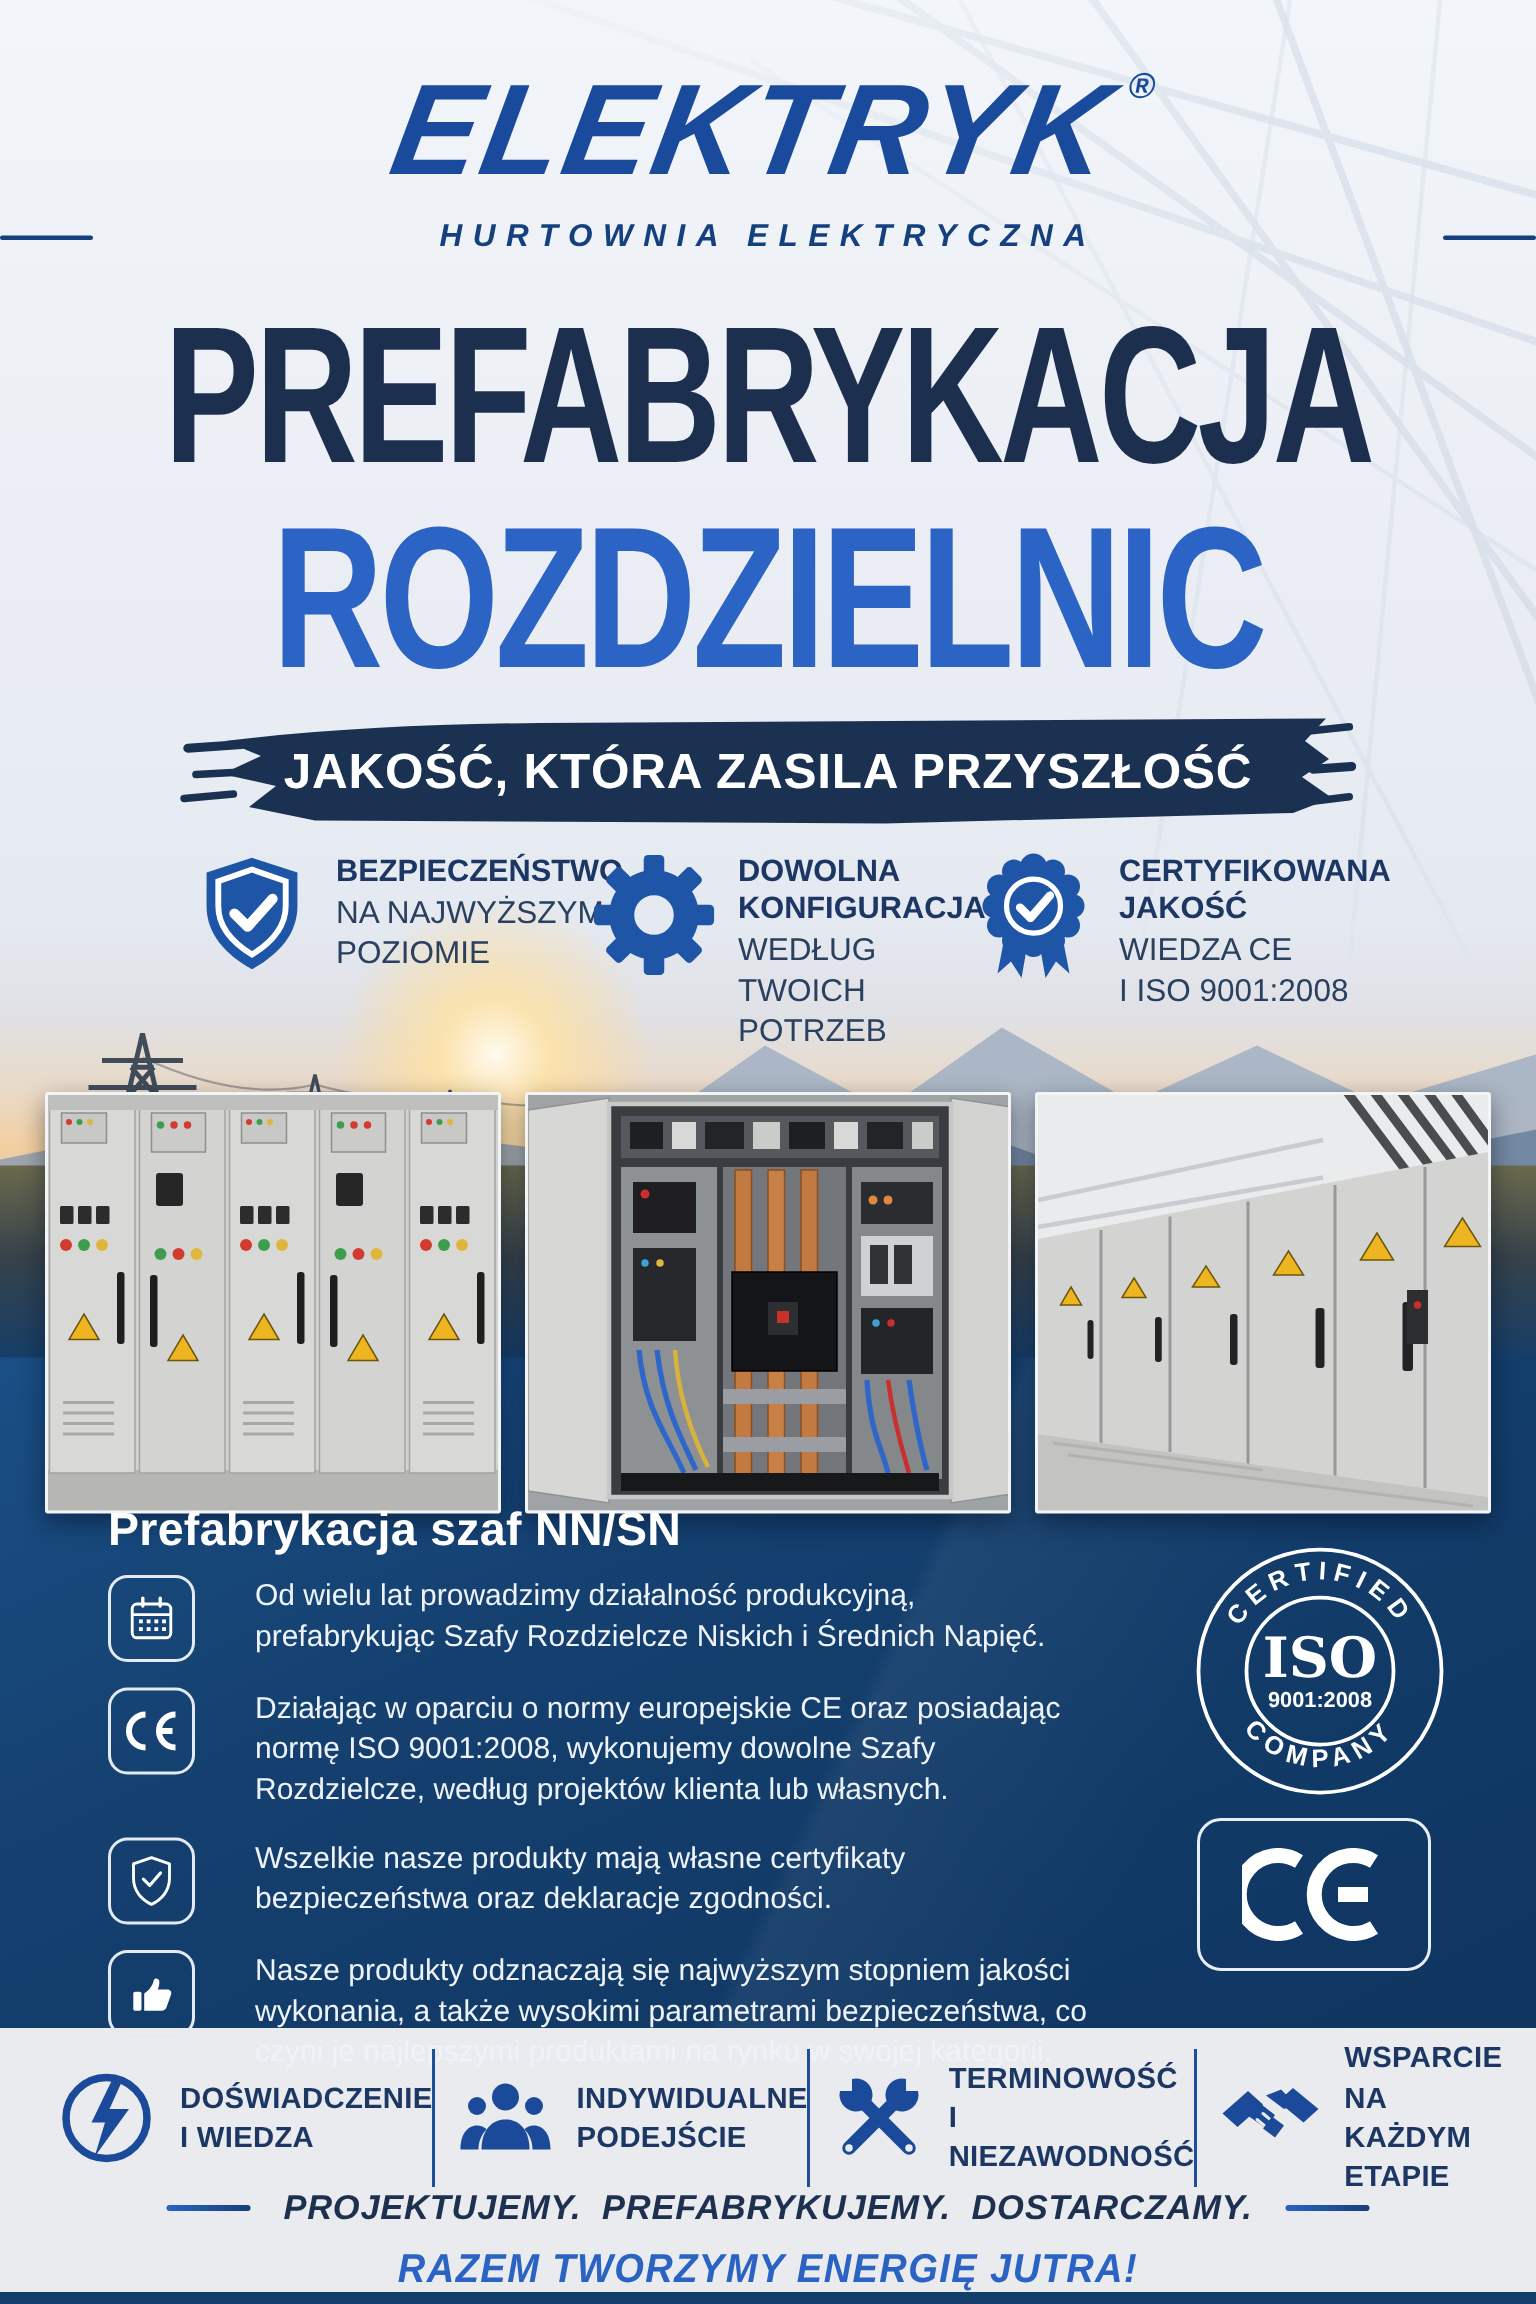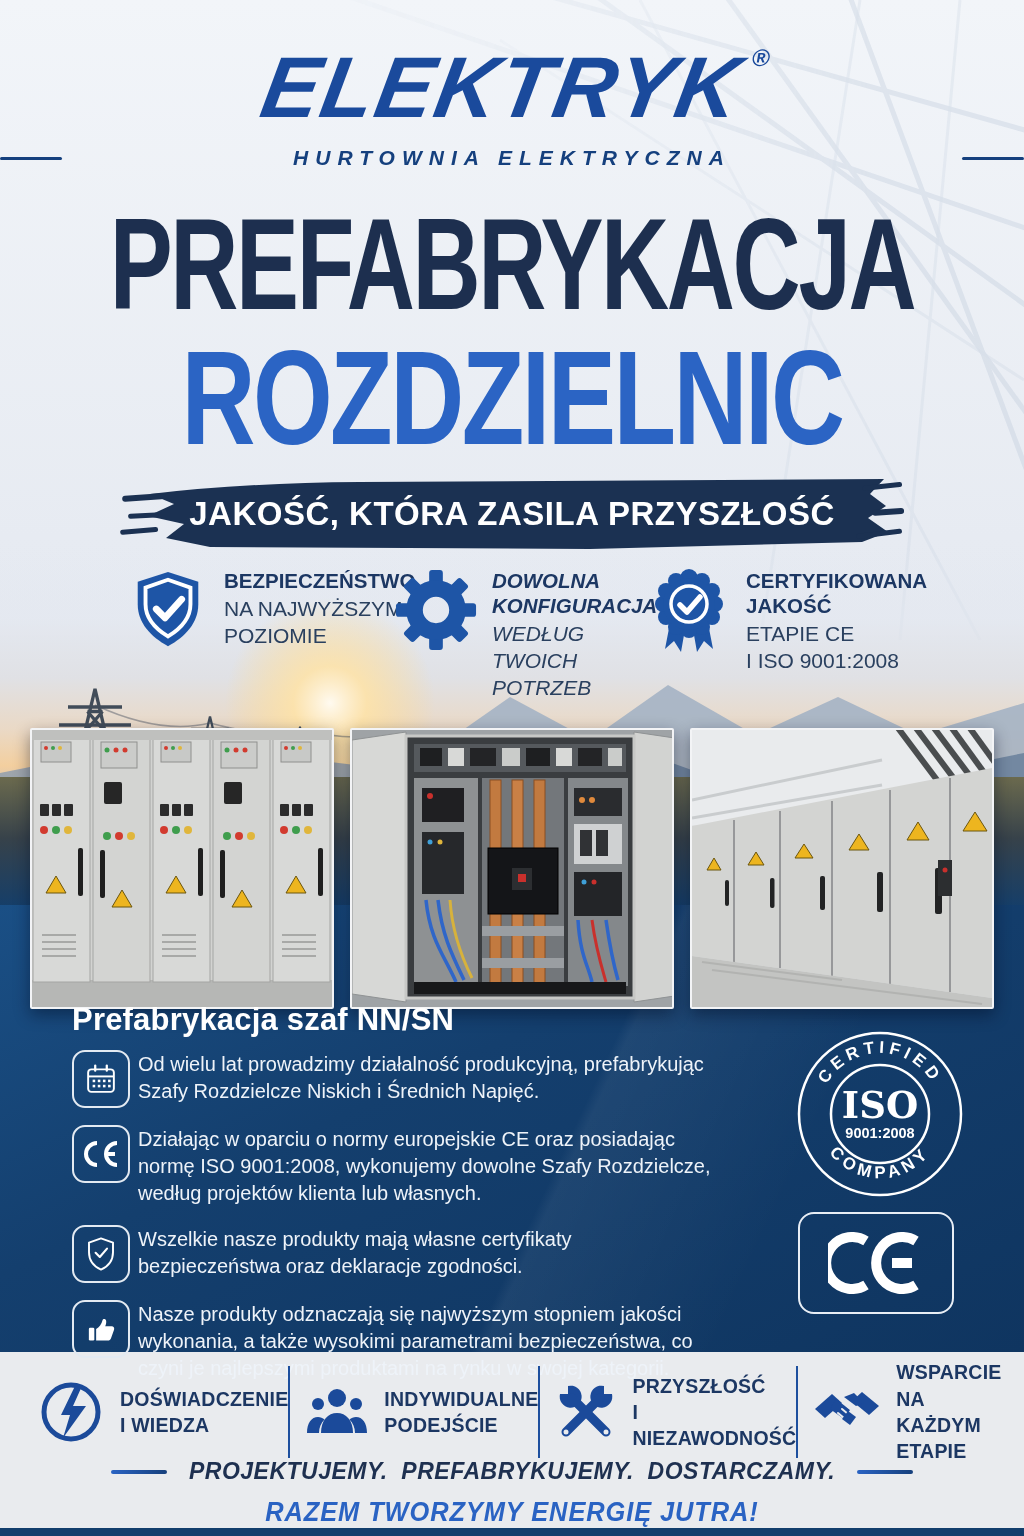--- a/index.html
+++ b/index.html
@@ -30,21 +30,21 @@
     font-size:122px;line-height:1.02;letter-spacing:-3px;transform:scale(.84,1.10);transform-origin:50% 0;z-index:3;}
 
   
   .banner{top:472px;left:120px;width:784px;height:88px;z-index:3;}
   .banner-text{position:absolute;inset:0;display:flex;align-items:center;justify-content:center;
     color:#fff;font-weight:800;font-size:33px;letter-spacing:.5px;padding-bottom:4px;}
 
   
   .topfeat{top:568px;left:126px;width:784px;display:flex;z-index:3;}
   .tf{display:flex;gap:14px;align-items:flex-start;}
-  .tf1{width:268px;}.tf2{width:252px;font-style:italic;}.tf3{width:264px;}
+  .tf1{width:268px;}.tf2{width:252px;}.tf3{width:264px;}
   .tf-title{font-weight:800;font-size:20.5px;color:#1c3763;line-height:1.22;white-space:pre-line;}
   .tf-body{font-weight:500;font-size:21px;color:#2a405f;line-height:1.28;white-space:pre-line;margin-top:3px;}
   .tf-icon{flex:none;}
 
   
   .sunset{top:545px;left:0;width:1024px;height:368px;z-index:1;
     background:linear-gradient(180deg,rgba(236,240,246,0) 0%,rgba(228,232,240,.55) 20%,#e0e1e5 36%,
       #ead9c6 50%,#f3cf9f 60%,#cdc2bb 68%,#8fa0b5 77%,#3a5a7f 88%,#16426f 96%,#134069 100%);}
   .sunset svg{position:absolute;inset:0;}
 
@@ -55,21 +55,21 @@
   .photo svg{display:block;}
   .p1{width:300px;}.p2{flex:1;}.p3{width:300px;}
 
   
   .navy{top:905px;left:0;width:1024px;height:447px;z-index:2;
     background:linear-gradient(155deg,#1a4f85 0%,#143f6e 40%,#0f3560 100%);}
   .navy::after{content:"";position:absolute;inset:0;
     background:linear-gradient(115deg,transparent 55%,rgba(255,255,255,.05) 56%,transparent 75%);}
   .sec-heading{top:1002px;left:72px;font-size:31px;font-weight:800;color:#ffffff;z-index:5;letter-spacing:.2px;text-align:right;}
   .items{top:1050px;left:72px;width:660px;display:flex;flex-direction:column;gap:17px;z-index:5;}
-  .item{display:flex;gap:8px;align-items:flex-start;}
+  .item{display:flex;gap:40px;align-items:flex-start;}
   .item-icon{width:54px;height:54px;flex:none;border:2.5px solid #e3eaf2;border-radius:13px;
     display:flex;align-items:center;justify-content:center;}
   .item-text{color:#eef3f9;font-size:20px;line-height:1.36;max-width:575px;padding-top:1px;}
 
   .iso{top:1028px;left:794px;z-index:5;}
   .cebox{top:1212px;left:798px;width:152px;height:98px;border:2.5px solid #e8eef5;border-radius:16px;
     display:flex;align-items:center;justify-content:center;z-index:5;}
 
   
   .bottomband{top:1352px;left:0;width:1024px;height:184px;background:#e9ebee;z-index:2;}
@@ -231,21 +231,21 @@
               <circle cx="30" cy="13" r="8"></circle>
             <circle cx="43" cy="36" r="26"></circle>
           </g>
         </g>
         <circle cx="43" cy="36" r="18" fill="none" stroke="#ffffff" stroke-width="3.5"></circle>
         <path d="M34 37 l7 7 l13 -15" stroke="#ffffff" stroke-width="5.5" fill="none" stroke-linecap="round" stroke-linejoin="round"></path>
       </svg>
       <div class="tf-text">
         <div class="tf-title">CERTYFIKOWANA
 JAKOŚĆ</div>
-        <div class="tf-body">ETAPIE CE
+        <div class="tf-body">WIEDZA CE
 I ISO 9001:2008</div>
       </div>
     </div>
   </div>
 
   <div class="abs photos">
     <div class="photo p1">
       <svg viewBox="0 0 300 277" width="300" height="277">
         <defs>
           <g id="pnlA">
@@ -495,21 +495,21 @@
     </div>
     <div class="bf">
       <svg class="bf-icon" width="60" height="60" viewBox="0 0 60 60" fill="none" stroke="#1b4a9a">
         <path d="M4 12 A11 11 0 1 0 12 4 L12 12 Z" fill="#1b4a9a" stroke="none"></path>
         <line x1="16" y1="16" x2="50" y2="50" stroke-width="9" stroke-linecap="round"></line>
         <path d="M56 12 A11 11 0 1 1 48 4 L48 12 Z" fill="#1b4a9a" stroke="none"></path>
         <line x1="44" y1="16" x2="10" y2="50" stroke-width="9" stroke-linecap="round"></line>
         <circle cx="50" cy="50" r="2.5" fill="#e9ebee" stroke="none"></circle>
         <circle cx="10" cy="50" r="2.5" fill="#e9ebee" stroke="none"></circle>
       </svg>
-      <div class="bf-label">PRZYSZŁOŚĆ
+      <div class="bf-label">TERMINOWOŚĆ
 I NIEZAWODNOŚĆ</div>
     </div>
     <div class="bf">
       <svg class="bf-icon" width="66" height="66" viewBox="0 0 66 66">
         <polygon points="1,30 18,15 28,24 11,39" fill="#1b4a9a"></polygon>
         <polygon points="65,27 48,13 38,22 55,36" fill="#1b4a9a"></polygon>
         <path d="M22 20 L36 31 L30 40 L16 30 Z" fill="#1b4a9a"></path>
         <path d="M30 18 l12 9 l8 -3 l-10 -10 z" fill="#1b4a9a"></path>
         <g stroke="#e9ebee" stroke-width="2" stroke-linecap="round">
           <line x1="24" y1="34" x2="30" y2="39"></line>

